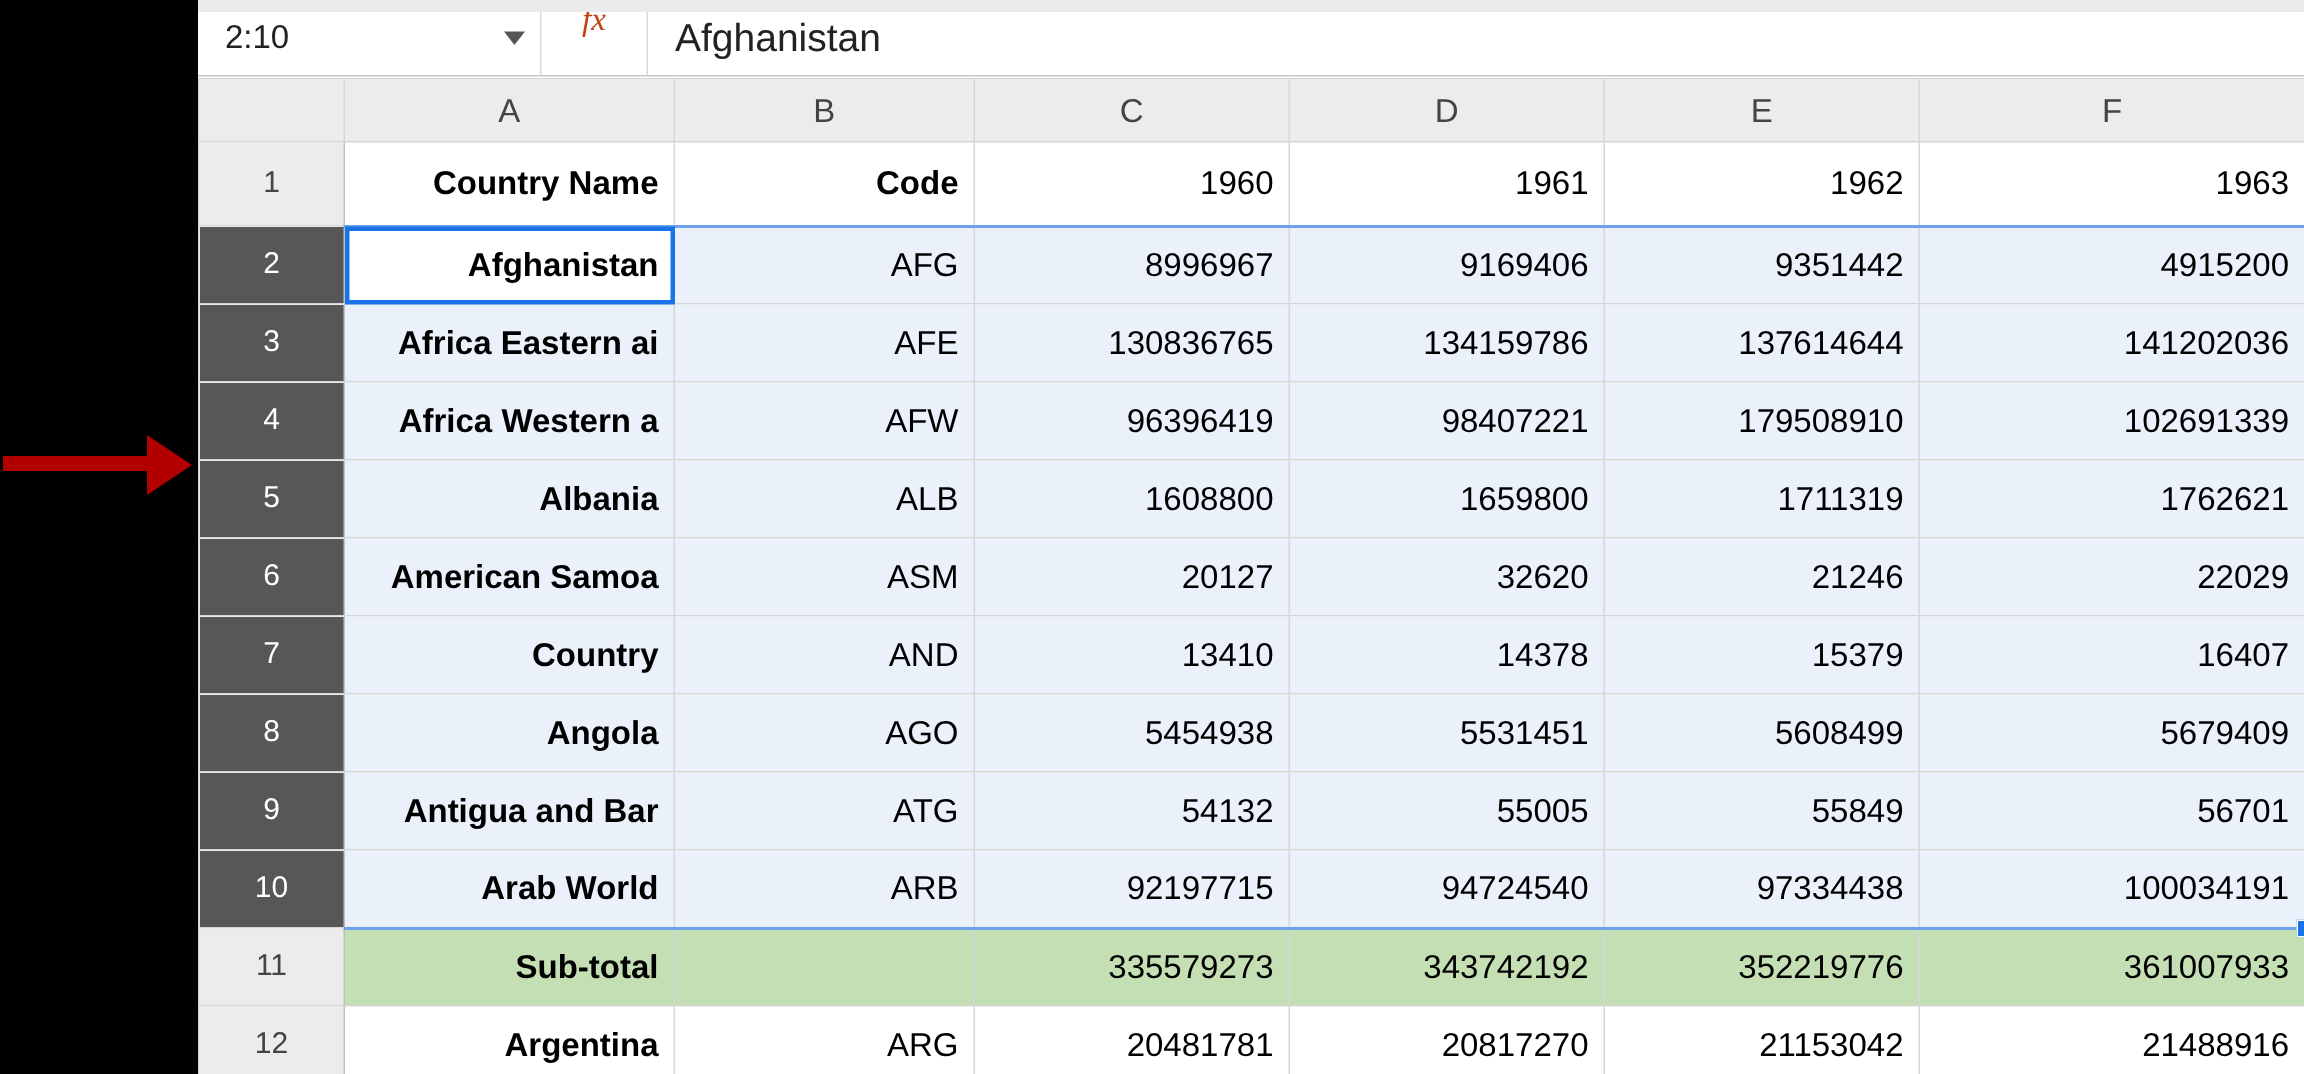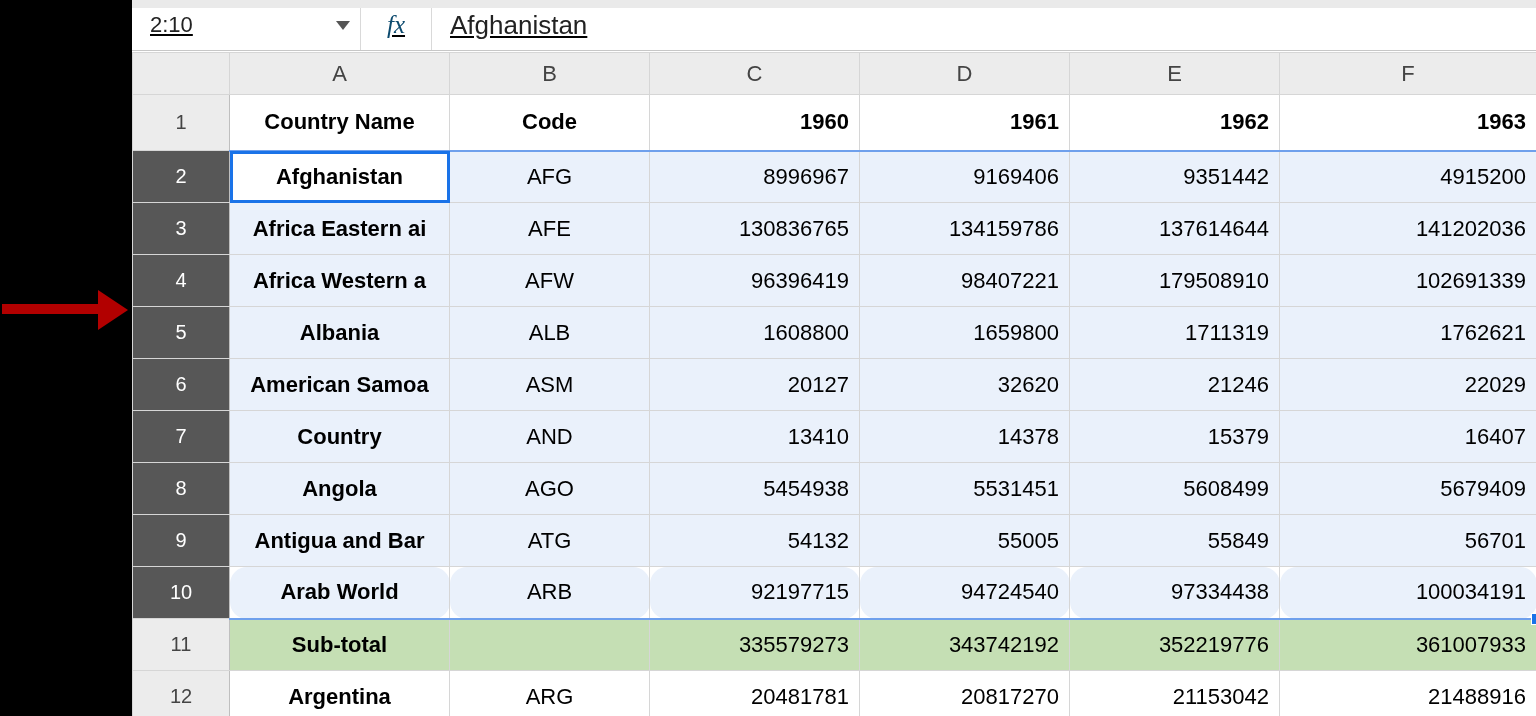--- a/index.html
+++ b/index.html
@@ -26,21 +26,20 @@
     background: #fff;
   }
 
   
   .formula-bar {
     display: flex;
     align-items: center;
     height: 50px;
     border-bottom: 1px solid #c7c7c7;
     background: #fff;
-    text-decoration: underline;
   }
   .namebox-wrap {
     display: flex;
     align-items: center;
     height: 100%;
     padding: 0 10px 0 18px;
     border-right: 1px solid #d9d9d9;
     min-width: 200px;
     justify-content: space-between;
   }
@@ -49,29 +48,29 @@
     color: #222;
   }
   .dropdown-triangle {
     width: 0; height: 0;
     border-left: 7px solid transparent;
     border-right: 7px solid transparent;
     border-top: 9px solid #555;
   }
   .fx-box {
     display: flex;
-    align-items: center;
+    align-items: flex-start;
     justify-content: center;
     width: 70px;
     height: 100%;
     border-right: 1px solid #d9d9d9;
     font-style: italic;
     font-family: "Times New Roman", serif;
-    font-size: 25px;
-    color: #0c4a6e;
+    font-size: 22px;
+    color: #c2410c;
   }
   .formula-input {
     flex: 1;
     font-size: 26px;
     color: #222;
     padding-left: 18px;
   }
   .formula-top-shadow {
     position: absolute;
     left:0; top:0; right:0;
@@ -132,46 +131,46 @@
     border-right: 1px solid #bfbfbf;
   }
   td.row-header.selected {
     background: #575757;
     color: #fff;
   }
 
   td.cell {
     padding: 0 10px;
   }
-  td.text-cell { text-align: center; }
+  td.text-cell { text-align: right; }
   td.num-cell  { text-align: right; }
 
   tr.data-header td.cell { font-weight: bold; }
-  tr.data-header td.num-cell { font-weight: bold; }
+  tr.data-header td.num-cell { font-weight: normal; }
   tr.data-header { height: 56px; }
 
   tr.selected-range td.cell {
     background: #eaf1fb;
   }
   tr.selected-range td.row-header {
     background: #575757;
     color: #fff;
   }
   
   td.active-cell {
     outline: 3px solid #1a73e8;
     outline-offset: -3px;
     position: relative;
     z-index: 5;
     background: #fff !important;
     font-weight: bold;
   }
   
   tr.sel-top td.cell { border-top: 2px solid #6fa0ec; }
-  tr.sel-bottom td.cell { border-bottom: 2px solid #6fa0ec; border-radius: 17px; }
+  tr.sel-bottom td.cell { border-bottom: 2px solid #6fa0ec; }
 
   
   .sel-handle {
     position: absolute;
     width: 10px; height: 10px;
     background: #1a73e8;
     border: 1px solid #fff;
     z-index: 20;
   }
 

